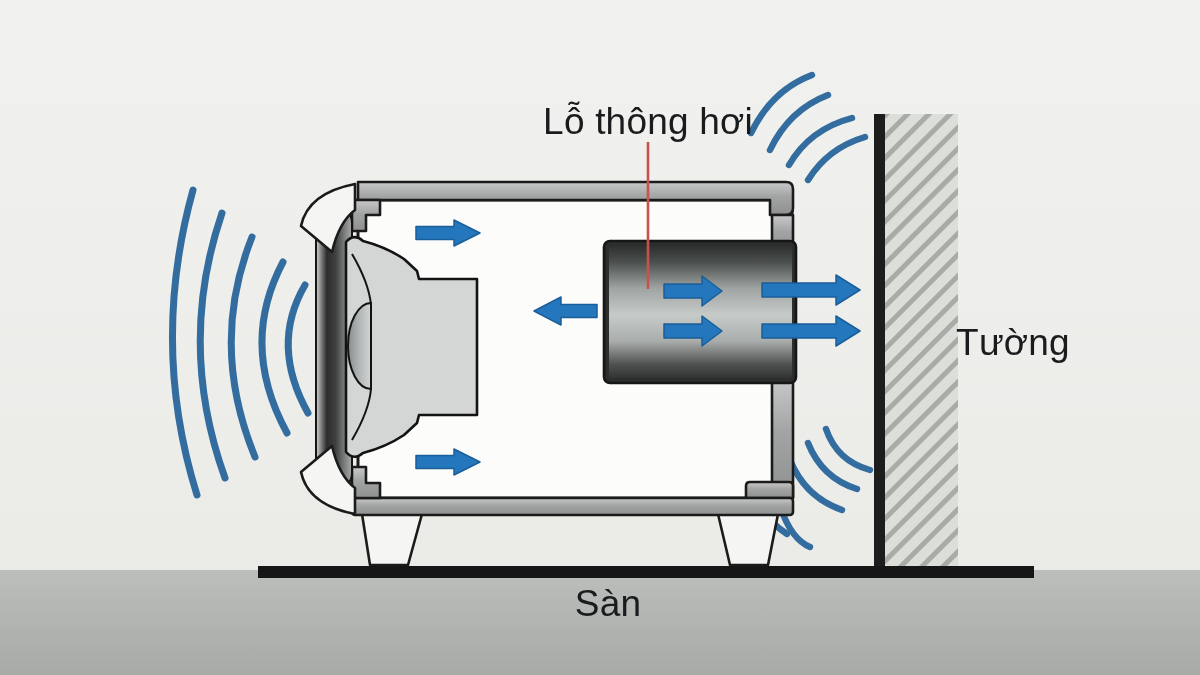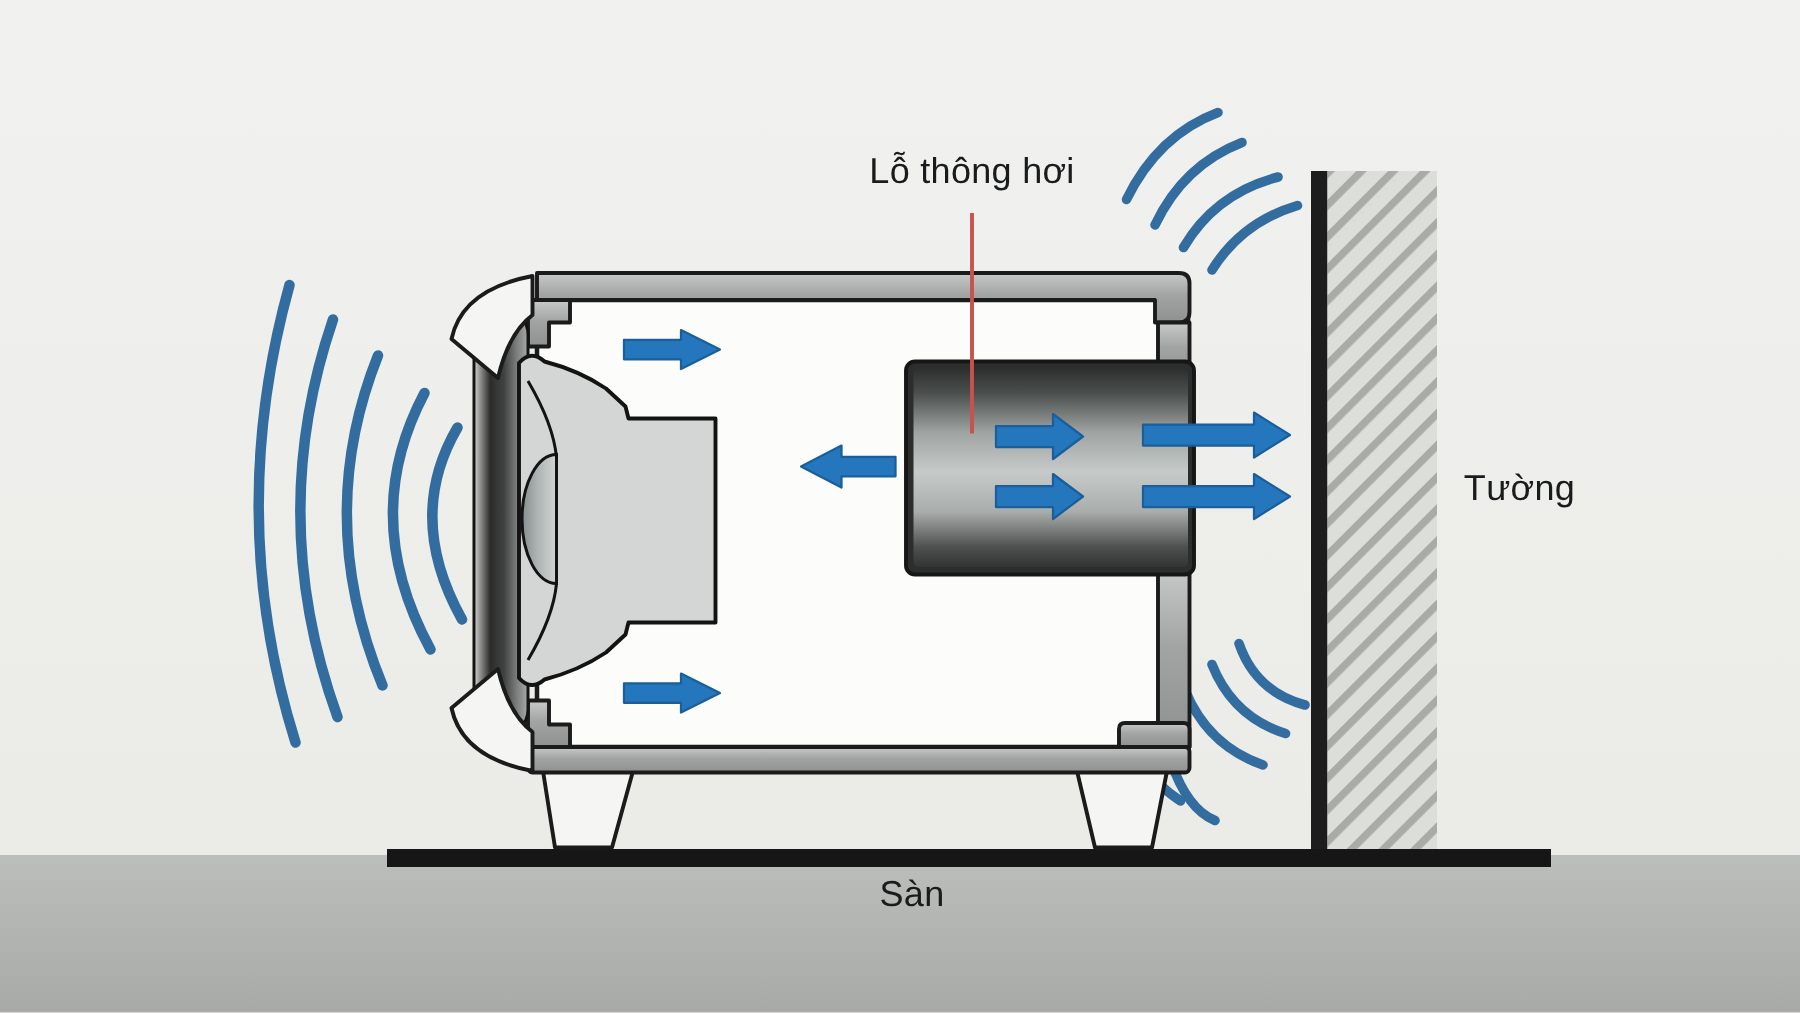--- a/index.html
+++ b/index.html
@@ -3,21 +3,21 @@
 <meta charset="utf-8">
 <style>
   html,body{margin:0;padding:0;background:#d8d8d6;}
   .stage{
     position:relative;width:1200px;height:675px;overflow:hidden;
     font-family:"Liberation Sans","DejaVu Sans",sans-serif;
     background:linear-gradient(180deg,#f1f1ef 0%,#ecece9 70%,#e9e9e6 100%);
   }
   .stage svg{position:absolute;left:0;top:0;}
   .label{
-    position:absolute;color:#1a1b1d;font-size:24px;font-weight:500;
+    position:absolute;color:#1a1b1d;font-size:37px;font-weight:500;
     letter-spacing:.2px;white-space:nowrap;transform:translateX(-50%);
   }
   .wave{fill:none;stroke:var(--wave-blue,#336d9f);stroke-width:7;stroke-linecap:round;}
   .wave.sm{stroke-width:6.4;}
   .arrow{fill:var(--arrow-blue,#2577bd);stroke:#1a5e9a;stroke-width:1.5;stroke-linejoin:round;}
   .panel{fill:url(#panelGrad);stroke:#1b1b1b;stroke-width:2.6;stroke-linejoin:round;}
   .white-part{fill:#f5f5f3;stroke:#1b1b1b;stroke-width:2.6;stroke-linejoin:round;}
   .pointer{stroke:var(--pointer-red,#c8524e);stroke-width:2.6;fill:none;}
 </style>
 </head>
@@ -136,15 +136,15 @@
       <polygon class="arrow" points="416,455.5 454,455.5 454,449 480,462 454,475 454,468.5 416,468.5"></polygon>
       <polygon class="arrow" points="597,304.5 561,304.5 561,297 534,311 561,325 561,317.5 597,317.5"></polygon>
       <polygon class="arrow" points="664,284 702,284 702,276 722,291 702,306 702,298 664,298"></polygon>
       <polygon class="arrow" points="664,324 702,324 702,316 722,331 702,346 702,338 664,338"></polygon>
       <polygon class="arrow" points="762,283 836,283 836,275 860,290 836,305 836,297 762,297"></polygon>
       <polygon class="arrow" points="762,324 836,324 836,316 860,331 836,346 836,338 762,338"></polygon>
     </g>
   </svg>
 
   <div class="label" style="left:648px;top:101px;">Lỗ thông hơi</div>
-  <div class="label" style="left:1013px;top:312px;">Tường</div>
+  <div class="label" style="left:1013px;top:322px;">Tường</div>
   <div class="label" style="left:608px;top:583px;">Sàn</div>
 </div>
 
 </body></html>

